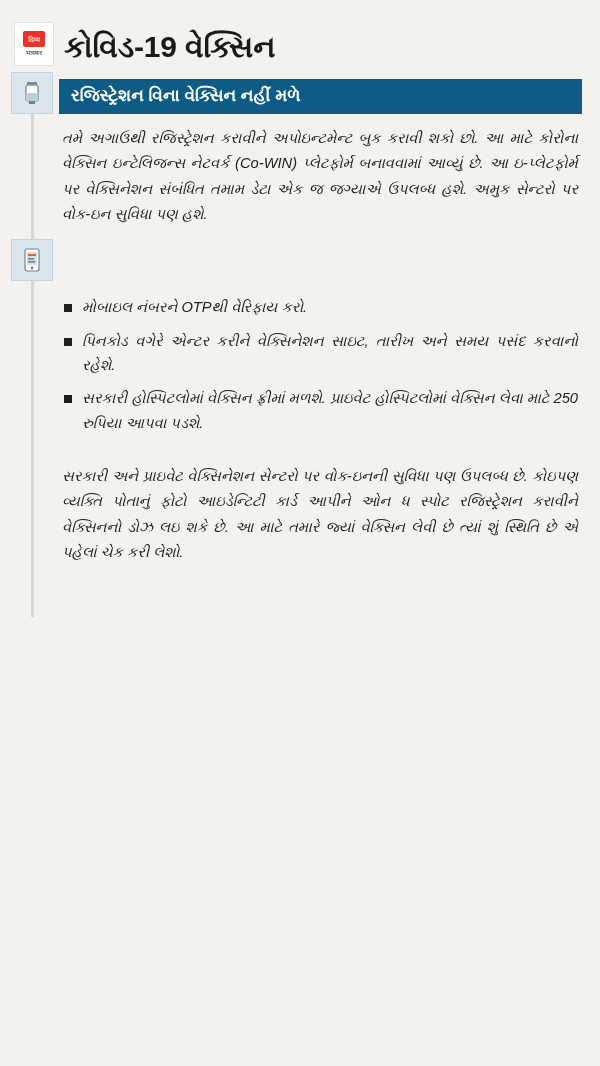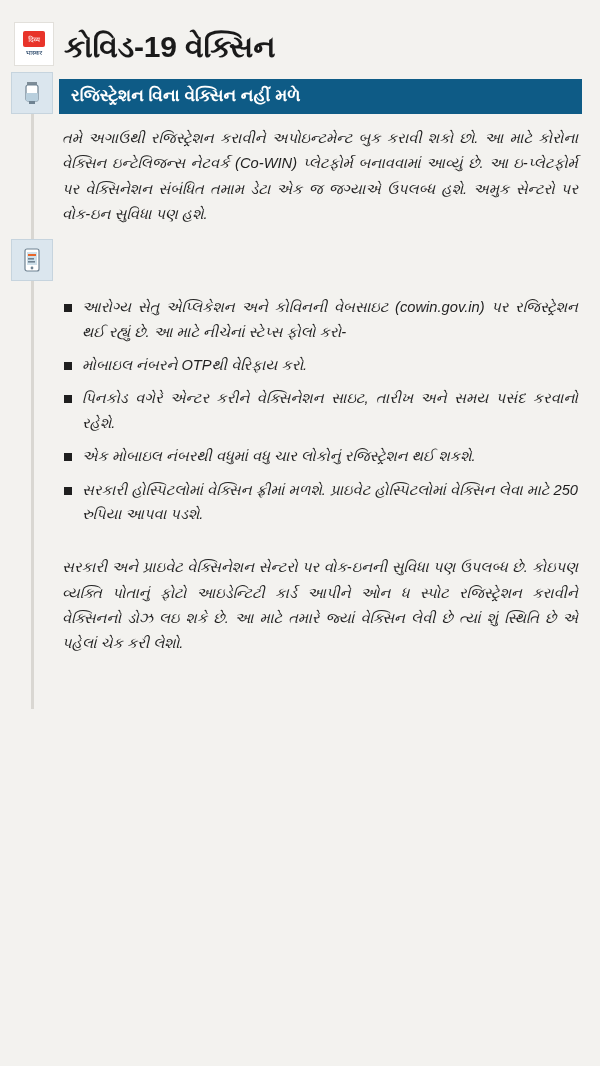--- a/index.html
+++ b/index.html
@@ -205,24 +205,22 @@
             <rect x="7" y="5" width="10" height="13" fill="#cfe0ea"></rect>
             <rect x="8" y="7" width="8" height="2" fill="#e8662a"></rect>
             <rect x="8" y="11" width="6" height="1.6" fill="#6f8291"></rect>
             <rect x="8" y="14" width="7" height="1.6" fill="#6f8291"></rect>
             <circle cx="12" cy="21" r="1.4" fill="#6f8291"></circle>
           </svg>
         </div>
       </div>
       <div class="sec-body list">
         <ul class="points">
-          <li>આરોગ્ય સેતુ એપ્લિકેશન અને કોવિનની વેબસાઇટ (cowin.gov.in) પર રજિસ્ટ્રેશન થઈ રહ્યું છે. આ માટે નીચેનાં સ્ટેપ્સ ફોલો કરો-</li>
           <li>મોબાઇલ નંબરને OTPથી વેરિફાય કરો.</li>
           <li>પિનકોડ વગેરે એન્ટર કરીને વેક્સિનેશન સાઇટ, તારીખ અને સમય પસંદ કરવાનો રહેશે.</li>
-          <li>એક મોબાઇલ નંબરથી વધુમાં વધુ ચાર લોકોનું રજિસ્ટ્રેશન થઈ શકશે.</li>
           <li>સરકારી હોસ્પિટલોમાં વેક્સિન ફ્રીમાં મળશે. પ્રાઇવેટ હોસ્પિટલોમાં વેક્સિન લેવા માટે 250 રુપિયા આપવા પડશે.</li>
         </ul>
       </div>
     </div>
 
     <div class="section">
       <div class="sec-body">સરકારી અને પ્રાઇવેટ વેક્સિનેશન સેન્ટરો પર વોક-ઇનની સુવિધા પણ ઉપલબ્ધ છે. કોઇપણ વ્યક્તિ પોતાનું ફોટો આઇડેન્ટિટી કાર્ડ આપીને ઓન ધ સ્પોટ રજિસ્ટ્રેશન કરાવીને વેક્સિનનો ડોઝ લઇ શકે છે. આ માટે તમારે જ્યાં વેક્સિન લેવી છે ત્યાં શું સ્થિતિ છે એ પહેલાં ચેક કરી લેશો.</div>
     </div>
 
     <div class="footer-space"></div>

